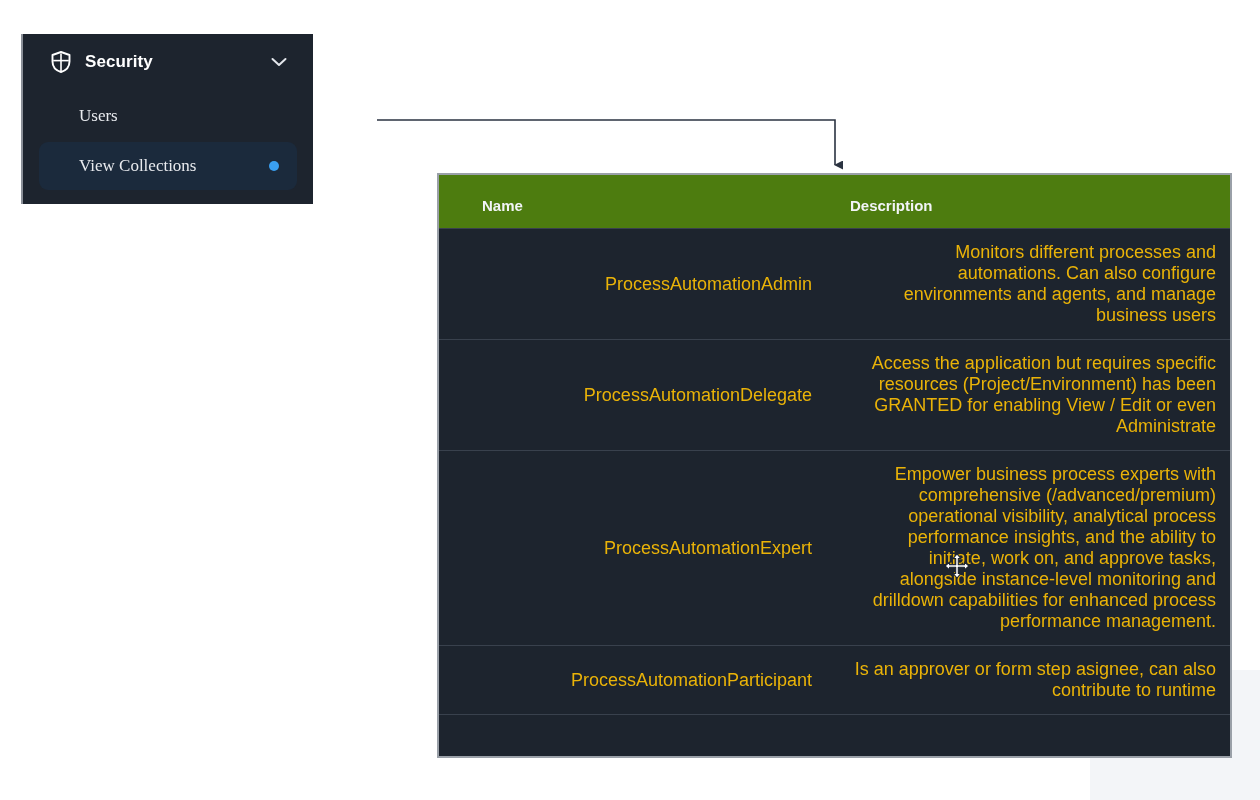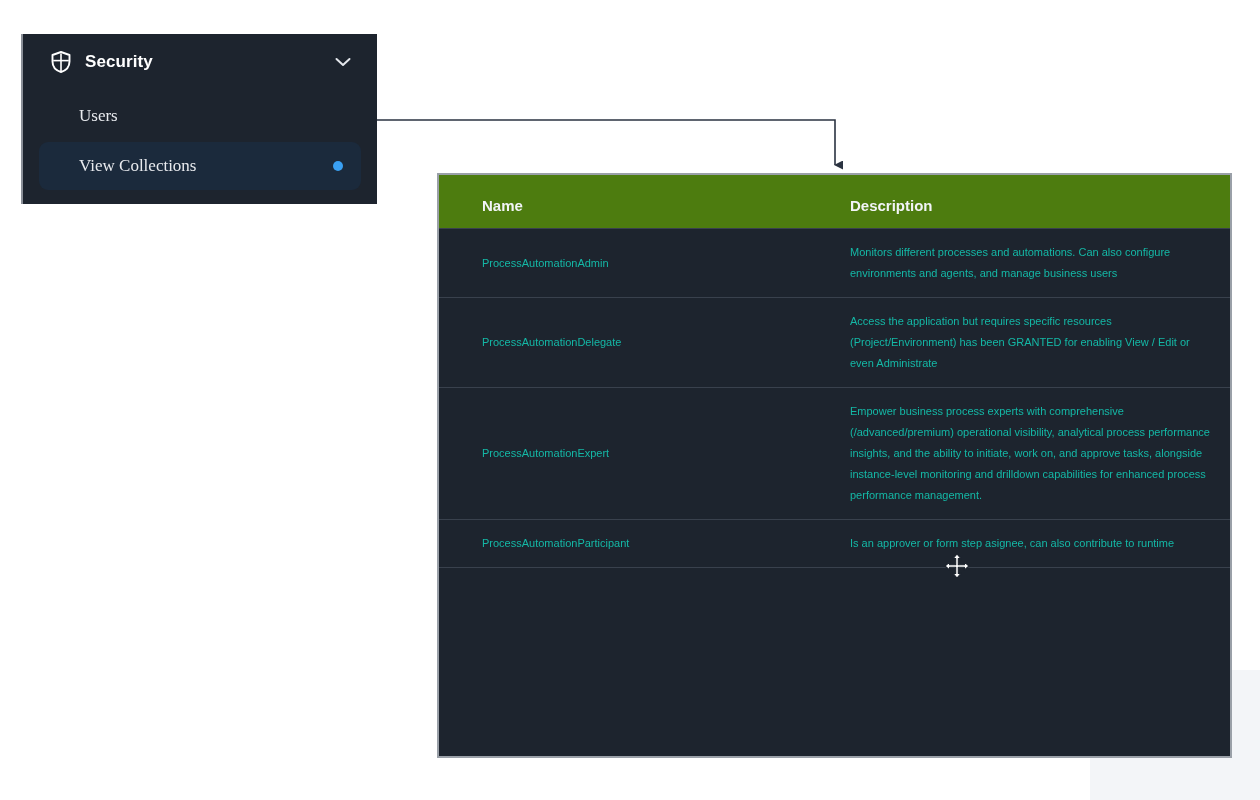--- a/index.html
+++ b/index.html
@@ -34,21 +34,21 @@
     background: #f3f5f8;
     transform: rotate(45deg);
     transform-origin: center;
   }
 
   
   #sidebar {
     position: absolute;
     left: 21px;
     top: 34px;
-    width: 356px;
+    width: 292px;
     height: 170px;
     background: #1d242e;
     border-left: 2px solid #8a8f98;
     box-sizing: border-box;
     z-index: 4;
   }
   .nav-group-header {
     display: flex;
     align-items: center;
     height: 56px;
@@ -139,26 +139,27 @@
     padding: 22px 10px 14px 43px;
     background: #4d7c0f;
     border-bottom: 1px solid #39414d;
     vertical-align: middle;
   }
   table.roles th.desc-head {
     padding-left: 28px;
     margin-top: 26px;
   }
   table.roles td {
-    font-size: 11px;
-    color: #14b8a6;
+    font-size: 18px;
+    color: #eab308;
     vertical-align: middle;
     padding: 13px 10px 13px 43px;
     border-bottom: 1px solid #39414d;
     line-height: 21px;
+    text-align: right;
   }
   table.roles td.desc {
     padding-left: 28px;
     padding-right: 14px;
   }
   table.roles tr:last-child td {
     border-bottom: 1px solid #39414d;
   }
 
   

